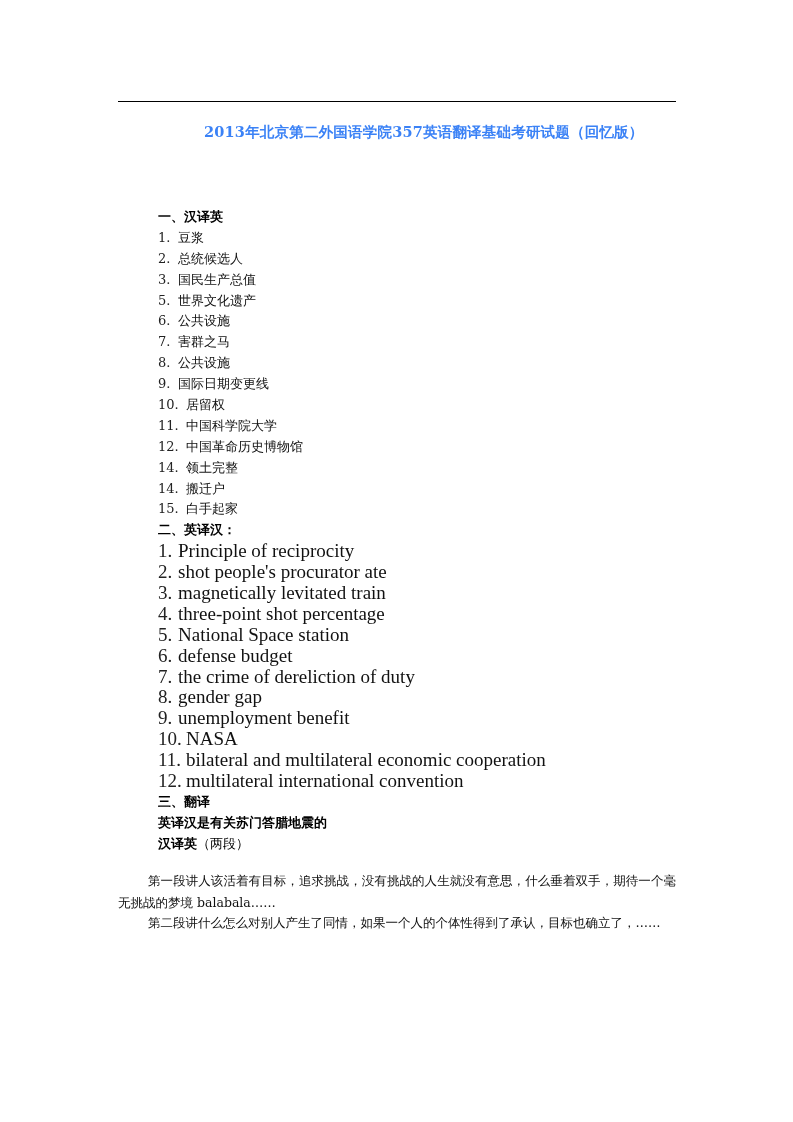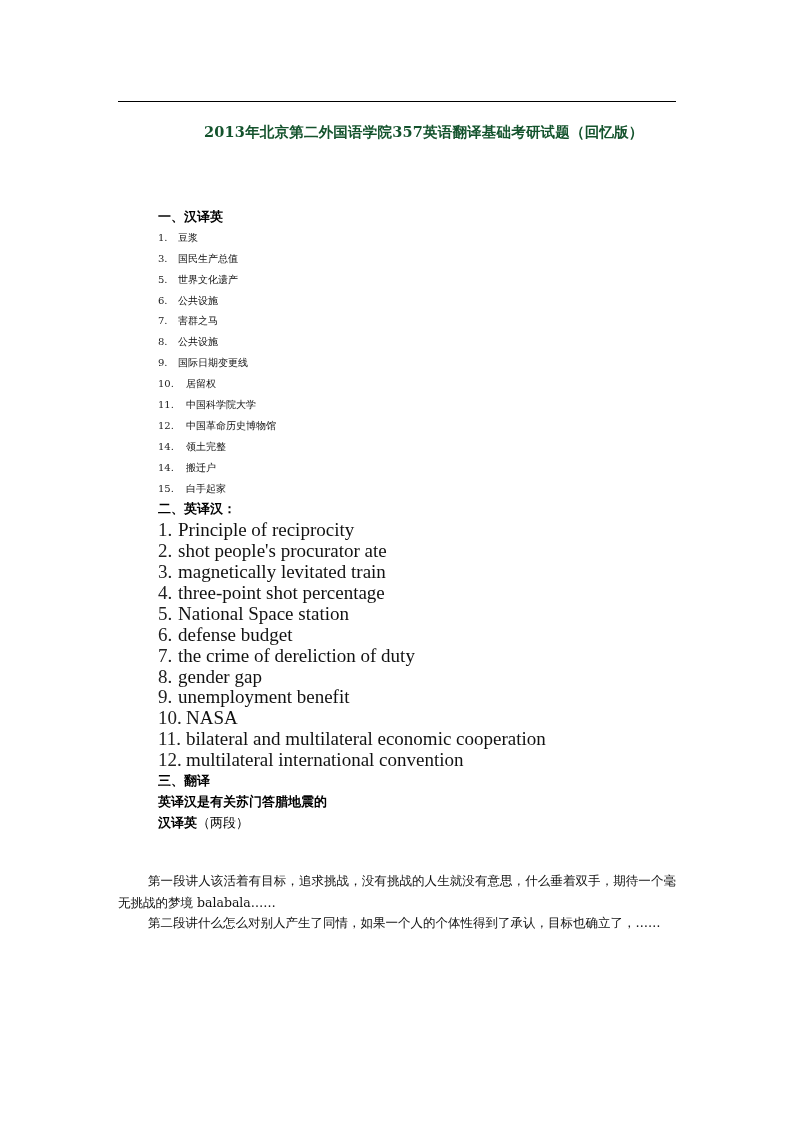--- a/index.html
+++ b/index.html
@@ -24,32 +24,32 @@
       border-top: 1.2px solid #000000;
     }
     .title {
       position: absolute;
       left: 204px;
       top: 123px;
       font-size: 14.5px;
       font-weight: bold;
       white-space: nowrap;
       letter-spacing: 0.2px;
-      color: #14532d;
+      color: #3b82f6;
     }
     .content {
       position: absolute;
       left: 158px;
       top: 207px;
       width: 530px;
     }
     .line {
       height: 20.9px;
       line-height: 20.9px;
-      font-size: 10px;
+      font-size: 13px;
       white-space: nowrap;
     }
     .heading {
       font-weight: bold;
       font-size: 13px;
       color: #000;
     }
     .num {
       display: inline-block;
       color: #222;
@@ -78,20 +78,21 @@
 <body>
 
 <div class="rule"></div>
 
 <div class="title">2013年北京第二外国语学院357英语翻译基础考研试题（回忆版）</div>
 
 <div class="content">
   <div class="line heading">一、汉译英</div>
 
   <div class="line"><span class="num num-1">1.</span><span>豆浆</span></div>
+  <div class="line"><span class="num num-1">2.</span><span>总统候选人</span></div>
   <div class="line"><span class="num num-1">3.</span><span>国民生产总值</span></div>
   <div class="line"><span class="num num-1">5.</span><span>世界文化遗产</span></div>
   <div class="line"><span class="num num-1">6.</span><span>公共设施</span></div>
   <div class="line"><span class="num num-1">7.</span><span>害群之马</span></div>
   <div class="line"><span class="num num-1">8.</span><span>公共设施</span></div>
   <div class="line"><span class="num num-1">9.</span><span>国际日期变更线</span></div>
   <div class="line"><span class="num num-2">10.</span><span>居留权</span></div>
   <div class="line"><span class="num num-2">11.</span><span>中国科学院大学</span></div>
   <div class="line"><span class="num num-2">12.</span><span>中国革命历史博物馆</span></div>
   <div class="line"><span class="num num-2">14.</span><span>领土完整</span></div>

